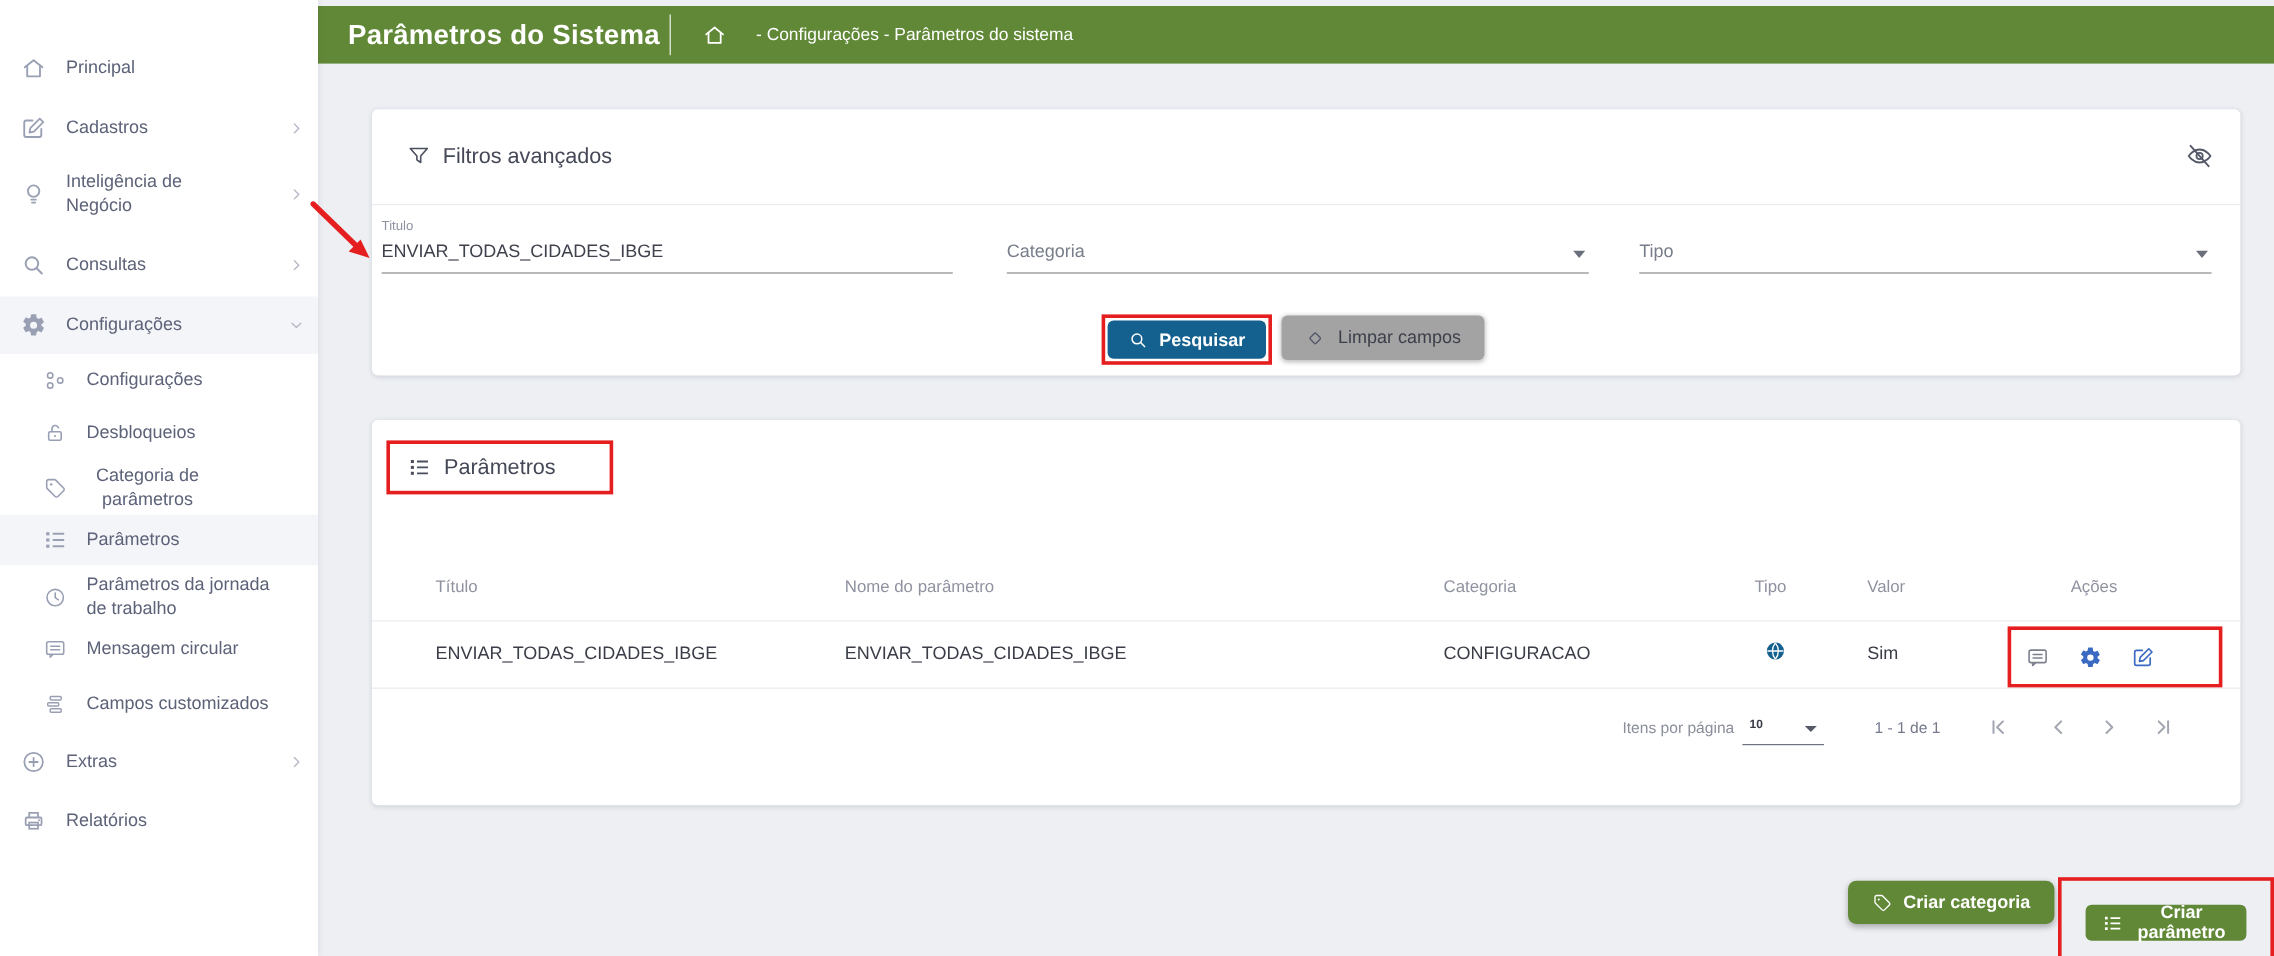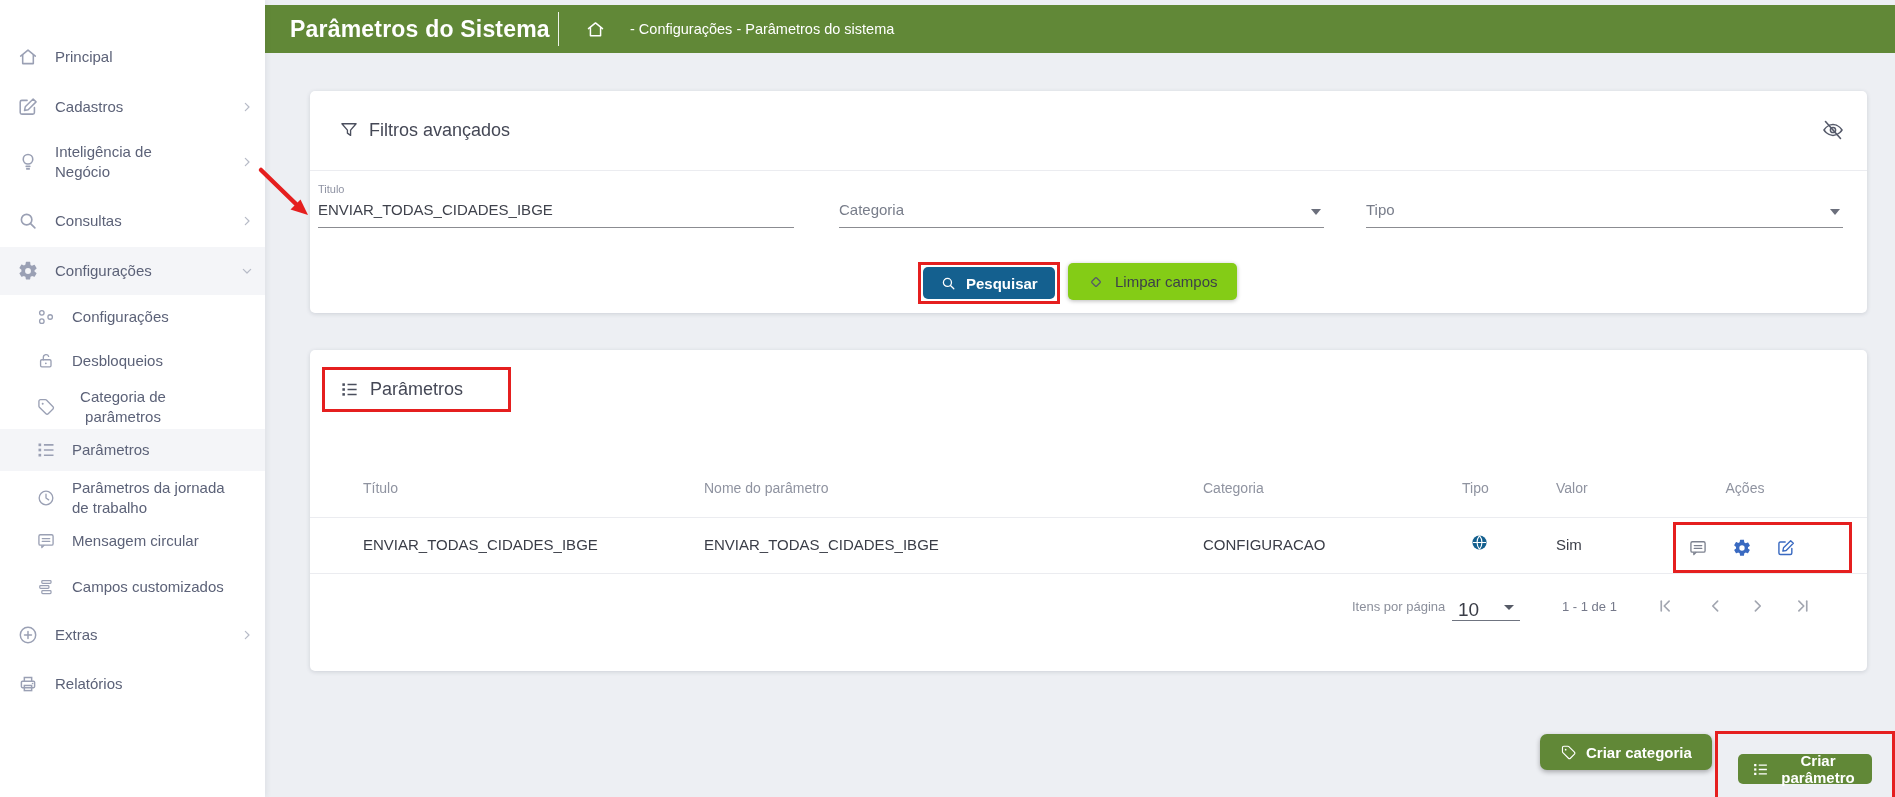--- a/index.html
+++ b/index.html
@@ -48,42 +48,42 @@
   .dd-arrow{position:absolute;right:3px;bottom:13px;width:0;height:0;border-left:5.5px solid transparent;border-right:5.5px solid transparent;border-top:6px solid #6b6f7c;}
   #field-titulo{left:8px;top:92px;width:476px;}
   #field-categoria{left:529px;top:92px;width:485px;}
   #field-tipo{left:1056px;top:92px;width:477px;}
 
   .red-annot{border:3px solid #e51f1f;}
   .search-redbox{position:absolute;left:608px;top:171px;padding:2px;}
   .btn-search{display:flex;align-items:center;gap:9px;height:32px;padding:0 17px;background:#14608f;color:#ffffff;font-size:15px;font-weight:700;border:0;border-radius:5px;cursor:pointer;font-family:"Liberation Sans",sans-serif;}
   .btn-search .bic{width:17px;height:17px;color:#ffffff;}
   .btn-search .bic svg{width:17px;height:17px;display:block;}
-  .btn-clear{position:absolute;left:758px;top:172px;display:flex;align-items:center;gap:10px;height:37px;padding:0 19px;background:#84cc16;color:#3c3f4a;font-size:15px;border:0;border-radius:5px;box-shadow:0 1px 4px rgba(0,0,0,.28);cursor:pointer;font-family:"Liberation Sans",sans-serif;}
+  .btn-clear{position:absolute;left:758px;top:172px;display:flex;align-items:center;gap:10px;height:37px;padding:0 19px;background:#a3a3a3;color:#3c3f4a;font-size:15px;border:0;border-radius:5px;box-shadow:0 1px 4px rgba(0,0,0,.28);cursor:pointer;font-family:"Liberation Sans",sans-serif;}
   .btn-clear .bic{width:18px;height:18px;color:#54586a;}
   .btn-clear .bic svg{width:18px;height:18px;display:block;}
 
   
   .title-redbox{position:absolute;left:12px;top:17px;width:168px;height:39px;display:flex;align-items:center;padding-left:15px;gap:11px;}
   .pc-icon{width:19px;height:19px;color:#4a4e5d;}
   .pc-title{font-size:18px;color:#454856;}
   .th{position:absolute;top:130px;font-size:14px;color:#8f93a0;}
   .td{position:absolute;top:186px;font-size:15px;color:#3a3d47;}
   #th-acoes{left:1385px;width:100px;text-align:center;}
   .globe{position:absolute;left:1160px;top:183px;width:19px;height:19px;color:#14608f;}
   .globe svg{width:19px;height:19px;display:block;}
   .actions-redbox{position:absolute;left:1363px;top:172px;width:161px;height:45px;display:flex;align-items:center;padding-left:12px;gap:24px;}
   .act-ic{width:20px;height:20px;cursor:pointer;}
   .act-ic svg{width:20px;height:20px;display:block;}
   .act-gray{color:#7c818f;}
   .act-blue{color:#3a6ac1;}
 
   .pg-label{position:absolute;left:1042px;top:249px;font-size:13px;color:#8b8f9b;}
   .pg-select{position:absolute;left:1142px;top:246px;width:68px;height:24px;border-bottom:1px solid #6f7480;cursor:pointer;}
-  .pg-select .pg-val{position:absolute;left:6px;top:3px;font-size:19px;color:#3a3d47;}
+  .pg-select .pg-val{position:absolute;left:6px;top:3px;font-size:10px;color:#3a3d47;font-weight:bold;}
   .pg-select .dd2{position:absolute;right:6px;top:9px;width:0;height:0;border-left:5px solid transparent;border-right:5px solid transparent;border-top:5.5px solid #565a66;}
   .pg-range{position:absolute;left:1252px;top:249px;font-size:13px;color:#75798a;}
   .pg-nav{position:absolute;top:247px;width:18px;height:18px;color:#a2a6b0;cursor:pointer;}
   .pg-nav svg{width:18px;height:18px;display:block;}
 
   
   .fab{display:flex;align-items:center;gap:9px;background:#618837;color:#ffffff;font-size:15px;font-weight:700;border:0;border-radius:7px;cursor:pointer;box-shadow:0 2px 5px rgba(0,0,0,.3);font-family:"Liberation Sans",sans-serif;justify-content:space-between;}
   #fab-category{position:absolute;left:1540px;top:734px;height:36px;padding:0 20px;}
   .fab-redbox{position:absolute;left:1715px;top:731px;padding:20px;}
   #fab-parameter{height:30px;padding:0 14px;border-radius:5px;box-shadow:none;}

